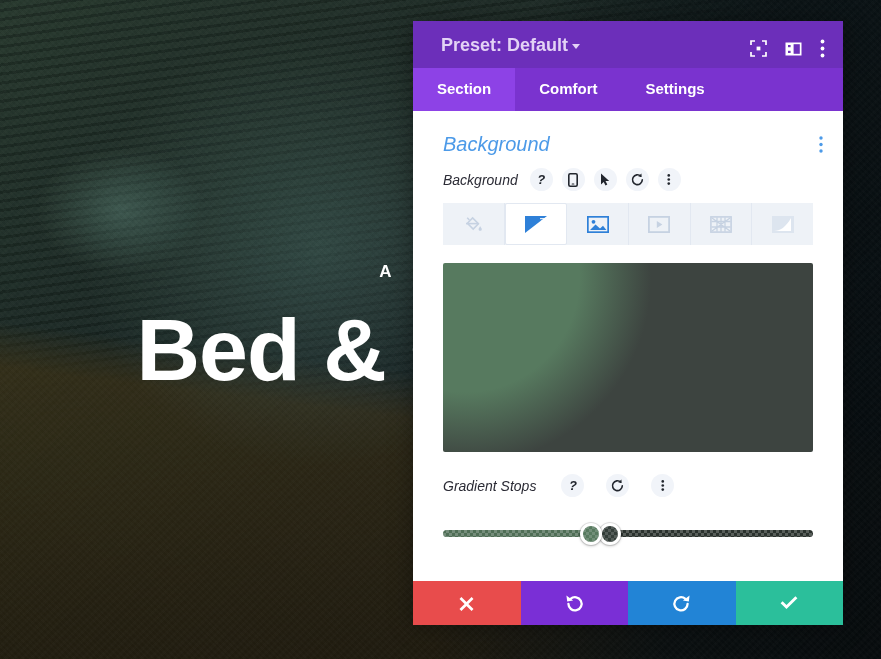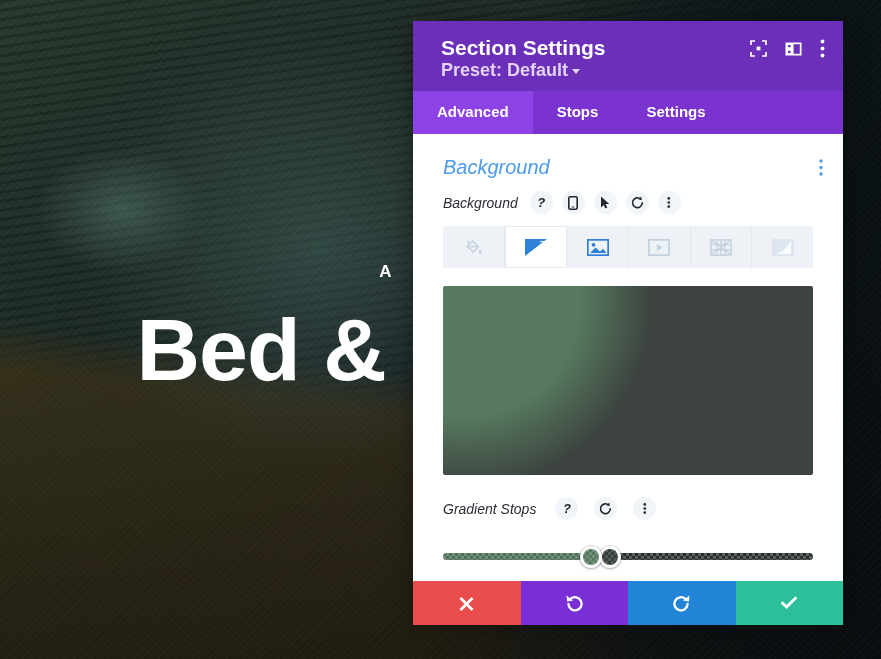--- a/index.html
+++ b/index.html
@@ -183,21 +183,21 @@
 
   
   .gradient-preview {
     margin: 18px 30px 0 30px;
     height: 189px;
     border-radius: 2px;
   }
 
   
   .stops-head {
-    display: flex; align-items: center; gap: 16px;
+    display: flex; align-items: center; gap: 22px;
     padding: 22px 30px 0 30px;
   }
   .stops-track-wrap {
     position: relative;
     margin: 22px 30px 0 30px;
     height: 28px;
   }
   .stops-checker {
     position: absolute; left: 0; right: 0; top: 11px;
     height: 7px;
@@ -249,21 +249,20 @@
   <div class="photo-tint"></div>
   <div class="photo-grain"></div>
 
   <div class="hero-text hero-eyebrow">A HOME</div>
   <div class="hero-text hero-title">Bed &amp; Comfort</div>
 
   <div id="settings-modal">
 
     <div class="modal-header" style="background: rgb(108, 47, 186);">
       <div class="header-titles">
-        <div class="modal-title">Section Settings</div>
         <div class="modal-preset"><span>Preset: Default</span><span class="caret-dn"></span></div>
       </div>
       <div class="header-icons">
         <span class="hicon">
           <svg width="17" height="17" viewBox="0 0 17 17" fill="none">
             <path d="M1 5V1h4M16 5V1h-4M1 12v4h4M16 12v4h-4" stroke="#fff" stroke-width="1.7"></path>
             <rect x="6.6" y="6.6" width="3.8" height="3.8" fill="#fff"></rect>
           </svg>
         </span>
         <span class="hicon">
@@ -278,22 +277,22 @@
           <svg width="5" height="19" viewBox="0 0 5 19">
             <circle cx="2.5" cy="2.5" r="1.9" fill="#fff"></circle>
             <circle cx="2.5" cy="9.5" r="1.9" fill="#fff"></circle>
             <circle cx="2.5" cy="16.5" r="1.9" fill="#fff"></circle>
           </svg>
         </span>
       </div>
     </div>
 
     <div class="modal-tabs" style="background: rgb(122, 51, 207);">
-      <div class="tab active" style="background: rgb(141, 66, 230);">Advanced</div>
-      <div class="tab">Stops</div>
+      <div class="tab active" style="background: rgb(141, 66, 230);">Section</div>
+      <div class="tab">Comfort</div>
       <div class="tab">Settings</div>
     </div>
 
     <div class="modal-body">
 
       <div class="section-head">
         <div class="section-title" style="color: rgb(76, 154, 232);">Background</div>
         <span class="section-kebab">
           <svg width="4" height="17" viewBox="0 0 4 17">
             <circle cx="2" cy="2" r="1.7" fill="#4c9ae8"></circle>

